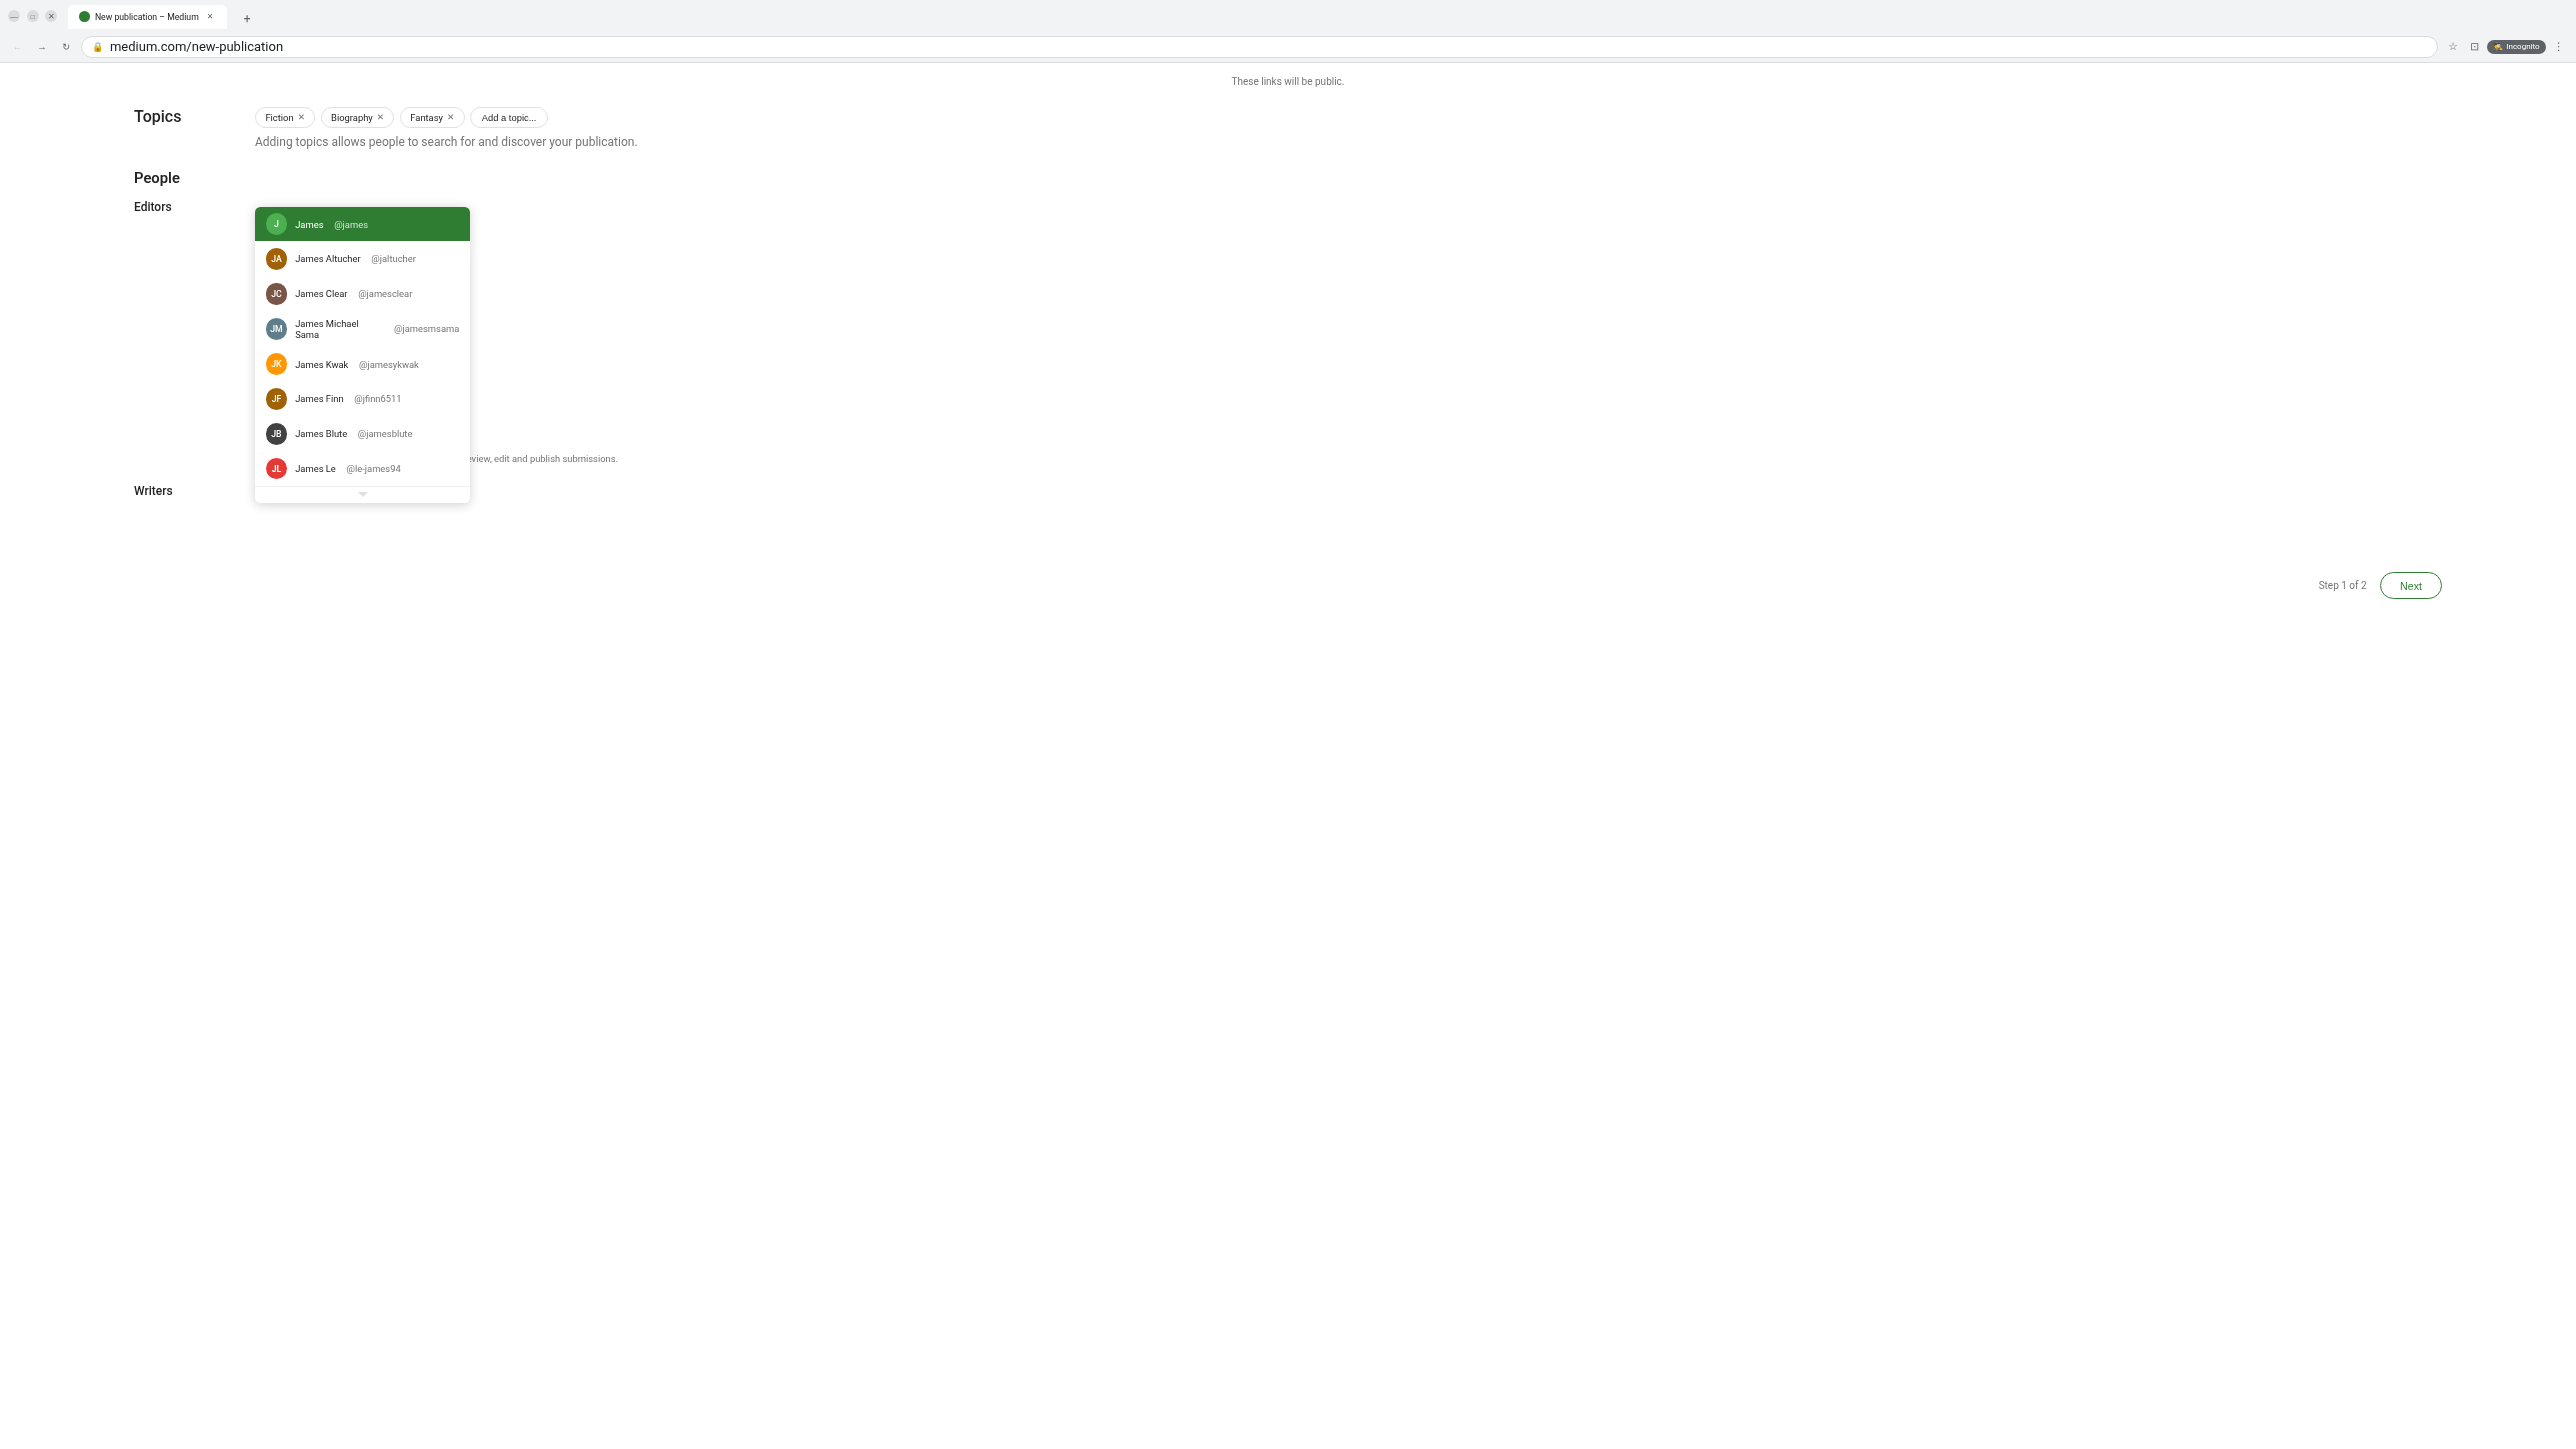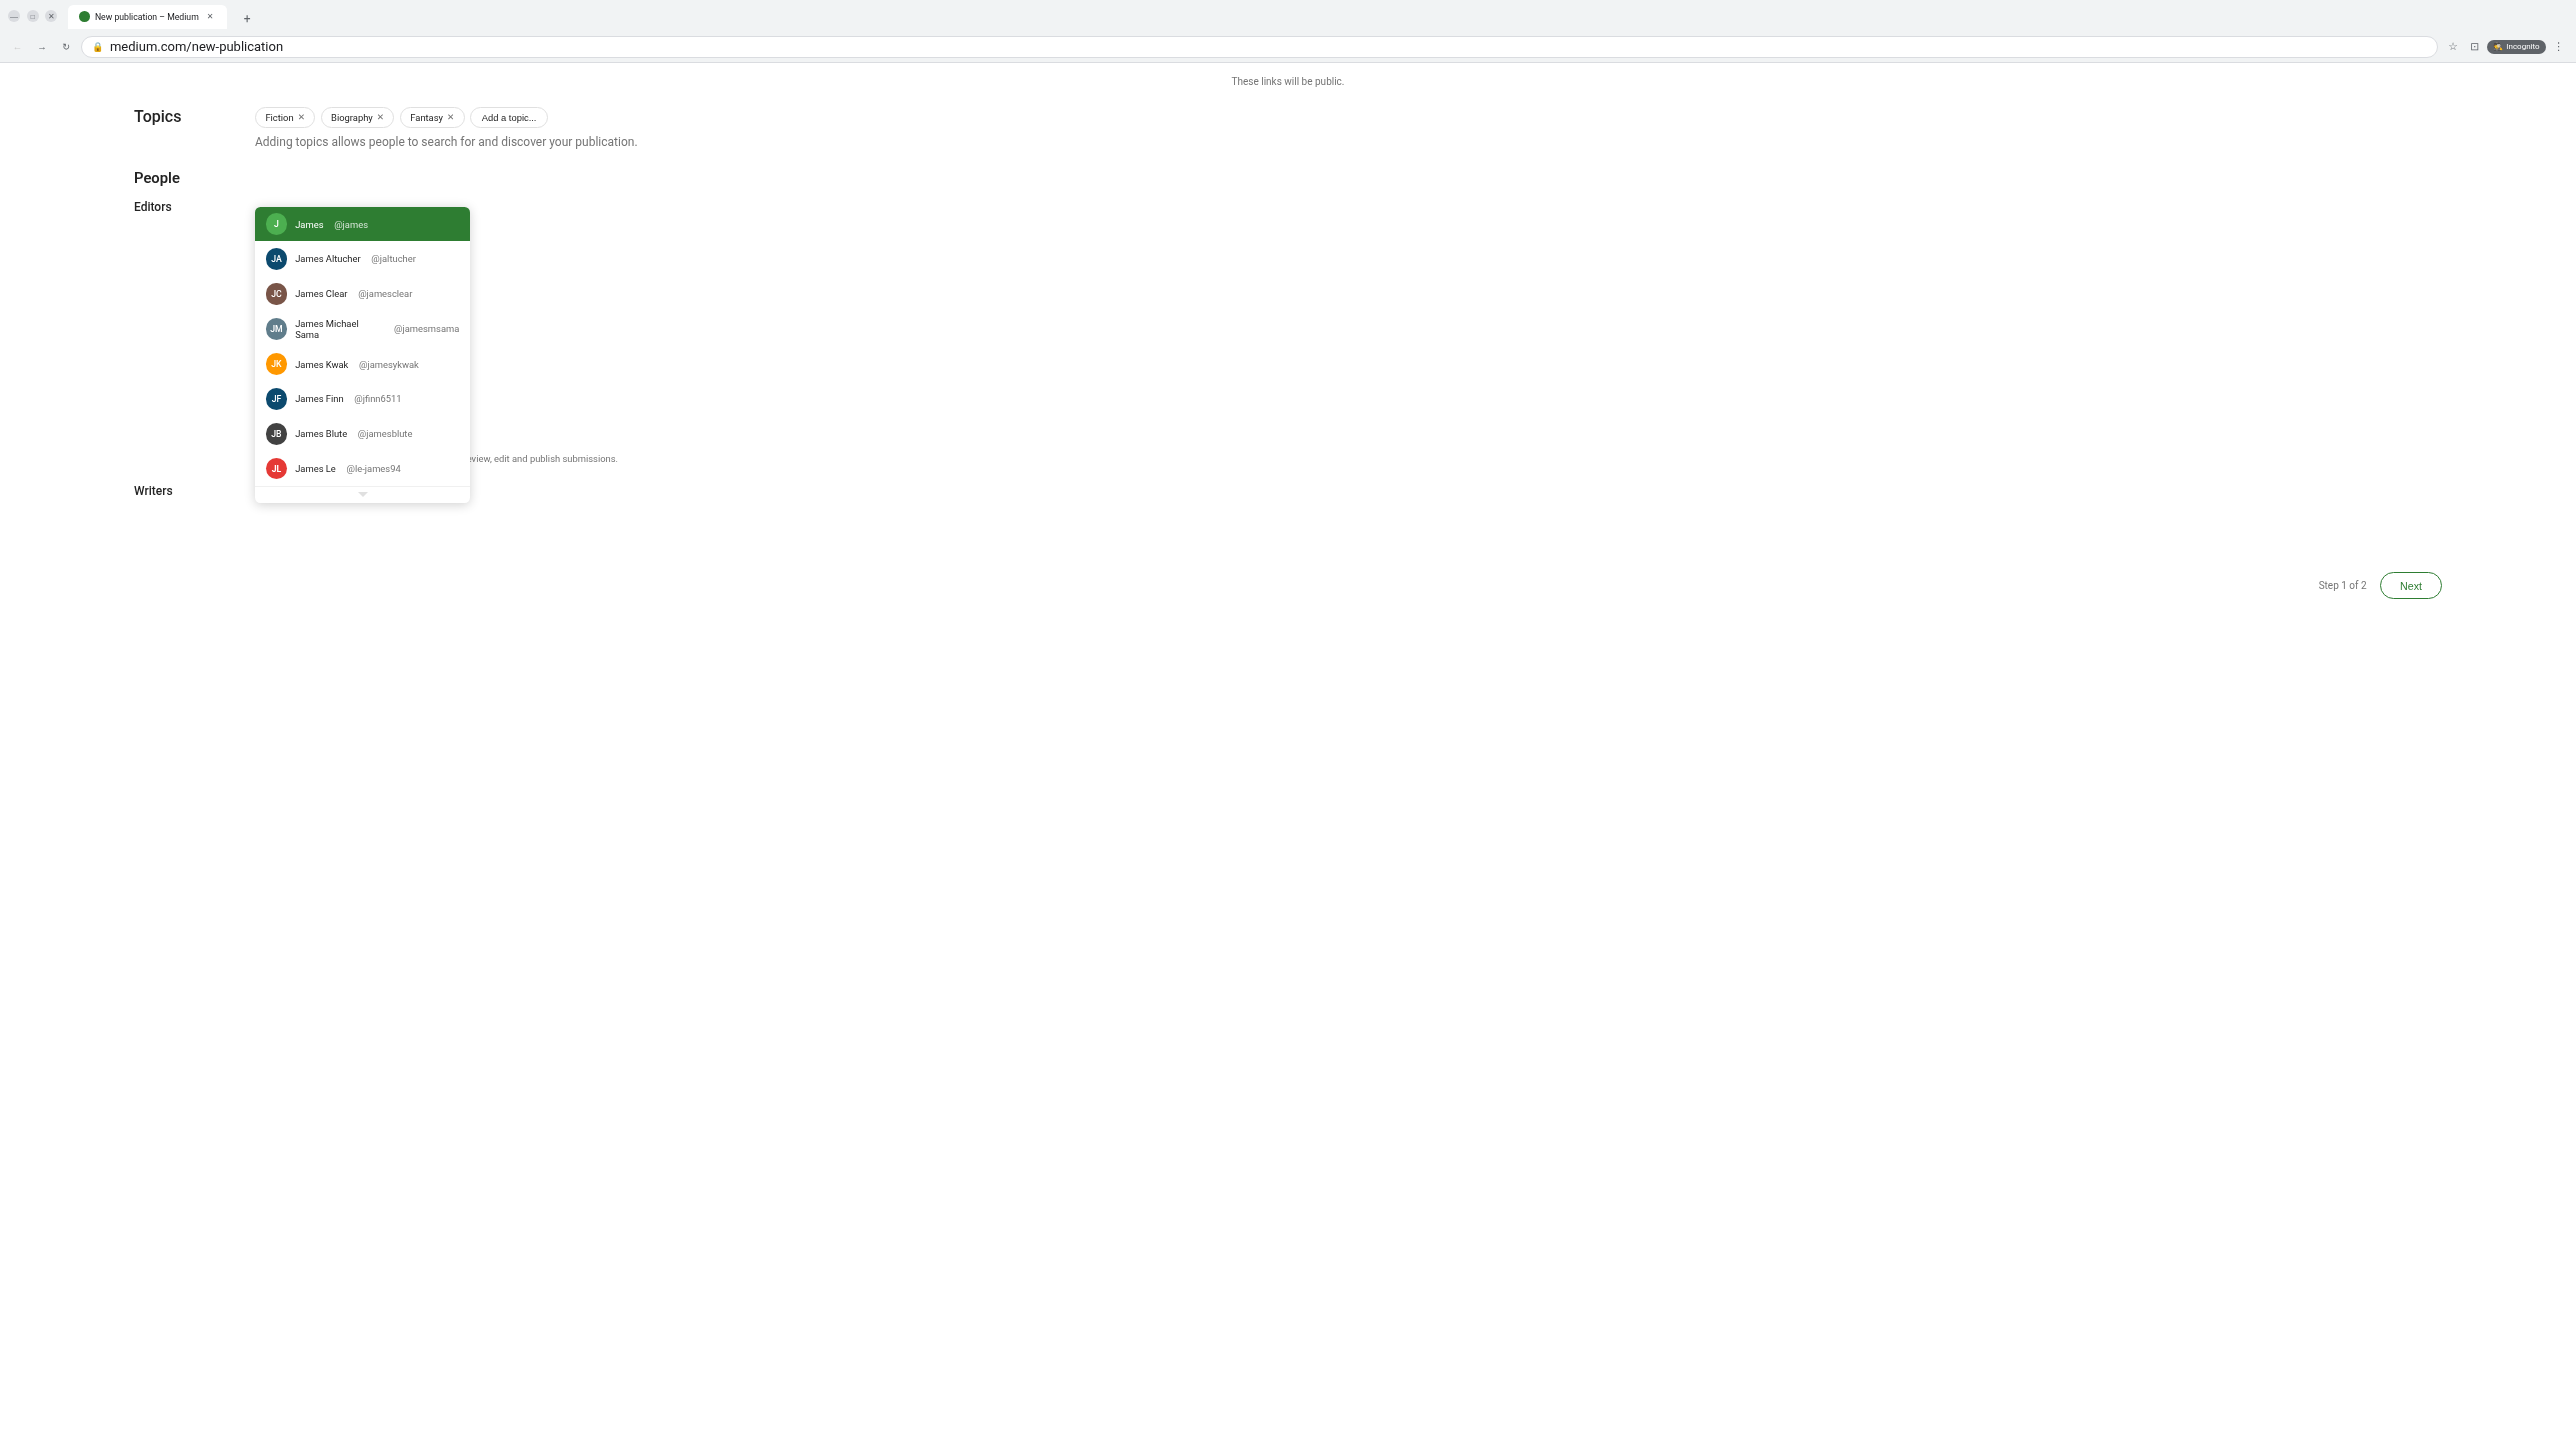--- a/index.html
+++ b/index.html
@@ -335,21 +335,21 @@
       color: #2e7d32;
       border-radius: 67px;
       padding: 6.7px 19px;
       font-size: 10.7px;
       font-weight: 500;
       cursor: pointer;
     }
 
     
     .av-green { background: #4caf50; }
-    .av-blue { background: #0c4a6e; }
+    .av-blue { background: #a16207; }
     .av-brown { background: #795548; border-radius: 10px; }
     .av-gray { background: #607d8b; }
     .av-orange { background: #ff9800; }
     .av-dark { background: #424242; }
     .av-red { background: #e53935; font-weight: bold; }
   </style>
 </head>
 <body>
 
 <div class="browser-chrome">

